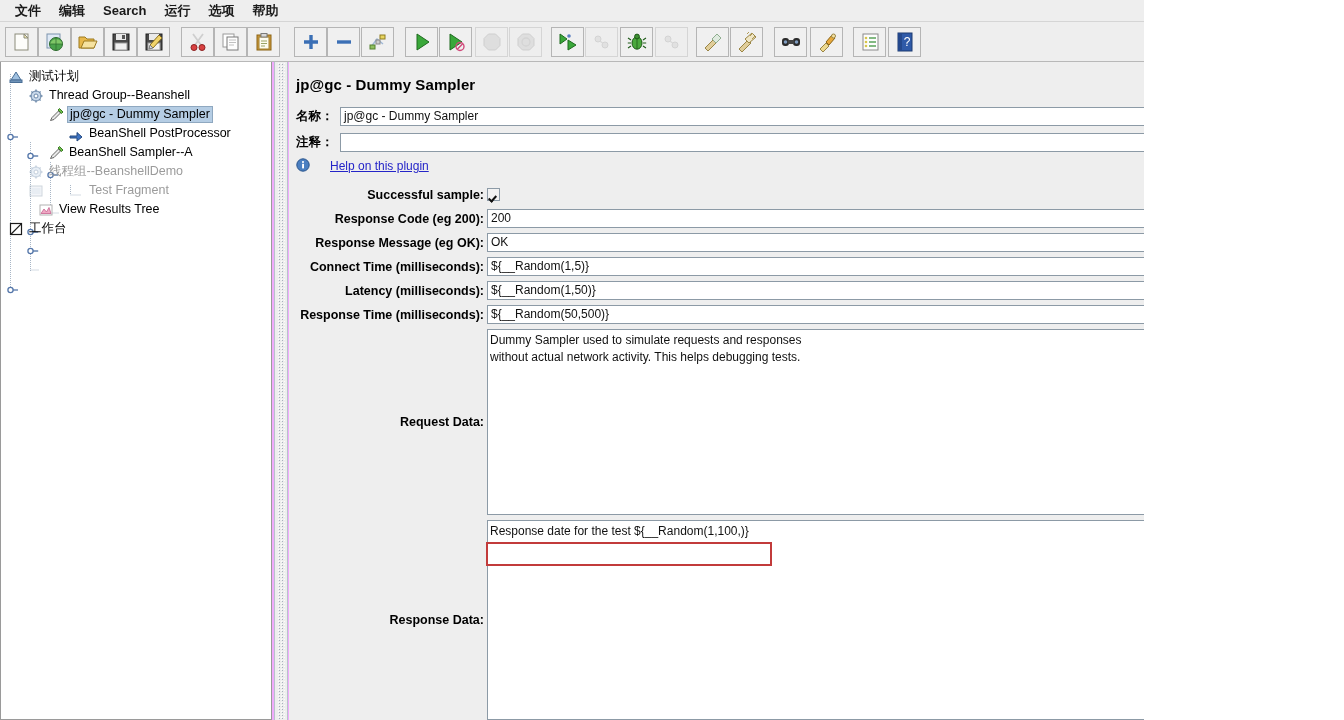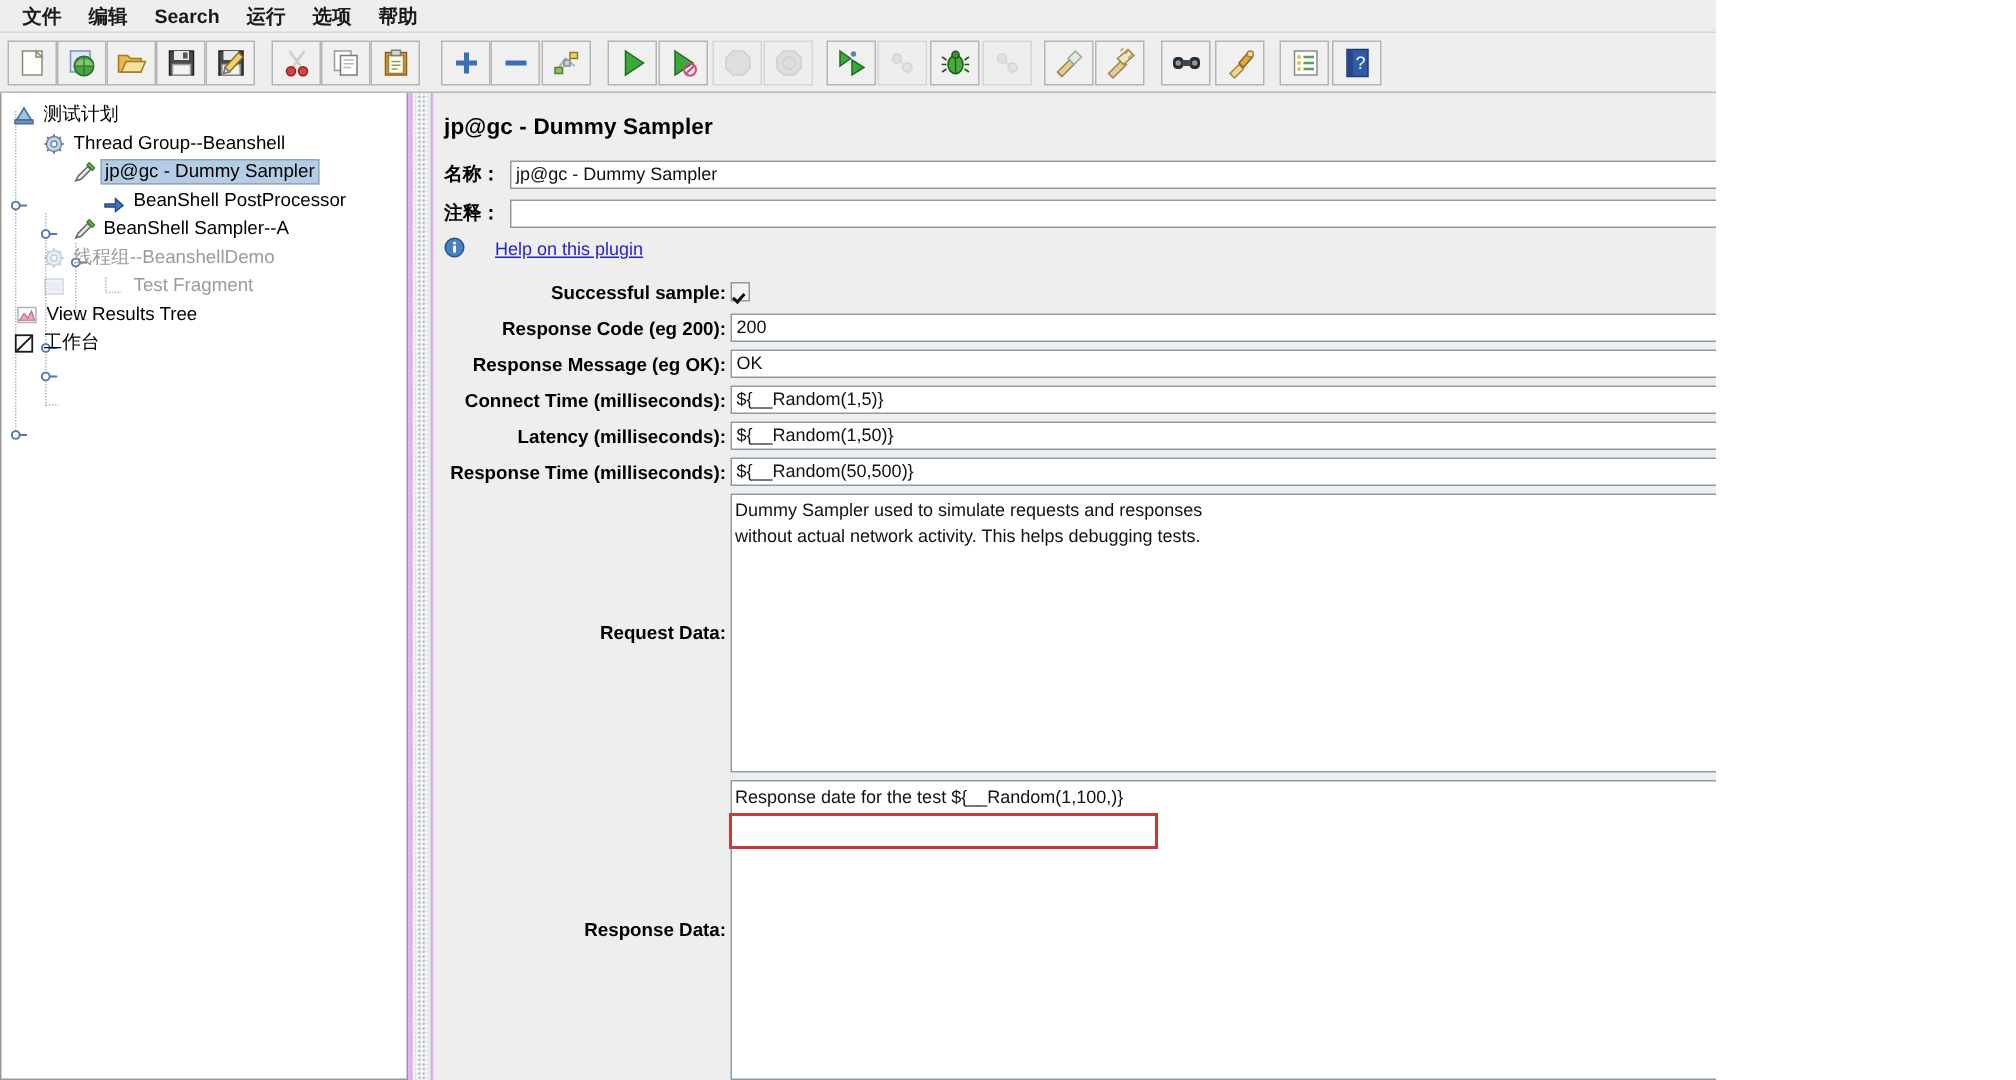--- a/index.html
+++ b/index.html
@@ -564,21 +564,21 @@
         </div>
         <div class="tnode disabled" style="padding-left: 26px; gap: 40px;">
           <span class="ticon">
             <svg width="16" height="16" viewBox="0 0 16 16">
               <rect x="2" y="3" width="12" height="10" fill="#dfe6ef" stroke="#8a99ac"></rect>
               <rect x="3.5" y="5" width="9" height="6" fill="#c8d4e2"></rect>
             </svg>
           </span>
           <span class="tlabel">Test Fragment</span>
         </div>
-        <div class="tnode" style="padding-left: 8px;">
+        <div class="tnode" style="padding-left: 36px;">
           <span class="ticon">
             <svg width="16" height="16" viewBox="0 0 16 16">
               <rect x="2" y="3" width="12" height="10" fill="#ffffff" stroke="#b2b2b2"></rect>
               <path d="M3 11.5 L6 7 L8.5 10 L11 5.5 L13 11.5 Z" fill="#f0a8c4" stroke="#c5628e" stroke-width="0.8"></path>
             </svg>
           </span>
           <span class="tlabel">View Results Tree</span>
         </div>
         <div class="tnode" style="padding-left: 6px;">
           <span class="ticon">

